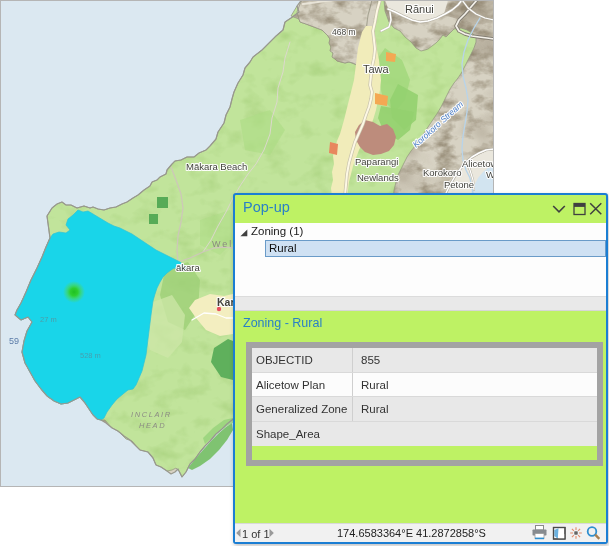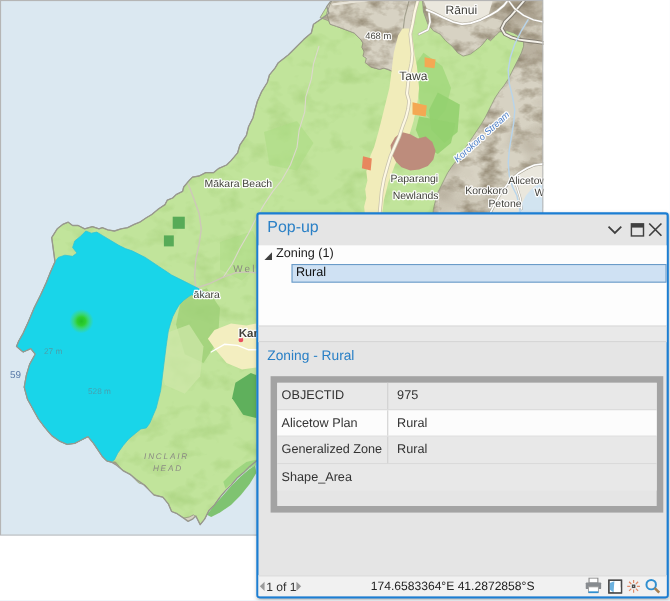--- a/index.html
+++ b/index.html
@@ -1,20 +1,20 @@
 <!DOCTYPE html>
 <html><head>
 <meta charset="utf-8">
 <style>
   html,body{margin:0;padding:0;}
   body{width:609px;height:546px;background:#ffffff;position:relative;overflow:hidden;
        font-family:"Liberation Sans", sans-serif;}
   #map{position:absolute;left:0;top:0;}
   #popup{position:absolute;left:233px;top:193px;width:371px;height:347px;
-         border:2px solid #1b7ed3;border-radius:3px;background:#e5e5e5;
+         border:2px solid #1b7ed3;border-radius:3px;background:#bef264;
          box-shadow:1px 2px 4px rgba(0,0,0,0.25);}
   .ptitle{position:absolute;left:8px;top:4px;font-size:14.5px;color:#2a80c6;}
   #tree{position:absolute;left:0;top:28px;width:100%;height:73px;background:#fdfdfd;}
   .tri{position:absolute;}
   .zon1{position:absolute;left:16px;top:30px;font-size:11.5px;color:#202020;}
   .rural{position:absolute;left:30px;top:45px;width:336px;height:15px;background:#cfe1f3;
          border:1px solid #6a9bc8;font-size:11.5px;color:#101010;padding-left:3px;line-height:15px;}
   .band{position:absolute;left:0;top:101px;width:100%;height:15px;background:#e9e9e9;
         border-top:1px solid #dcdcdc;border-bottom:1px solid #d6d6d6;box-sizing:border-box;}
   .zr{position:absolute;left:8px;top:121px;font-size:12.5px;color:#2a80c6;}
@@ -222,21 +222,21 @@
   <svg class="tri" style="left:5px;top:34px;" width="8" height="8" viewBox="0 0 8 8">
     <path d="M7.3,0.4 L7.3,7.3 L0.4,7.3 Z" fill="#404040"></path>
   </svg>
   <div class="zon1">Zoning (1)</div>
   <div class="rural">Rural</div>
   <div class="band"></div>
   <div class="zr">Zoning - Rural</div>
   <div id="tbl">
     <div class="trow g">
         <span class="c1">OBJECTID</span>
-        <span class="c2">975</span>
+        <span class="c2">855</span>
       </div>
     <div class="trow w">
         <span class="c1">Alicetow Plan Zone</span>
         <span class="c2">Rural</span>
       </div>
     <div class="trow g">
         <span class="c1">Generalized Zone</span>
         <span class="c2">Rural</span>
       </div>
     <div class="trow g">

